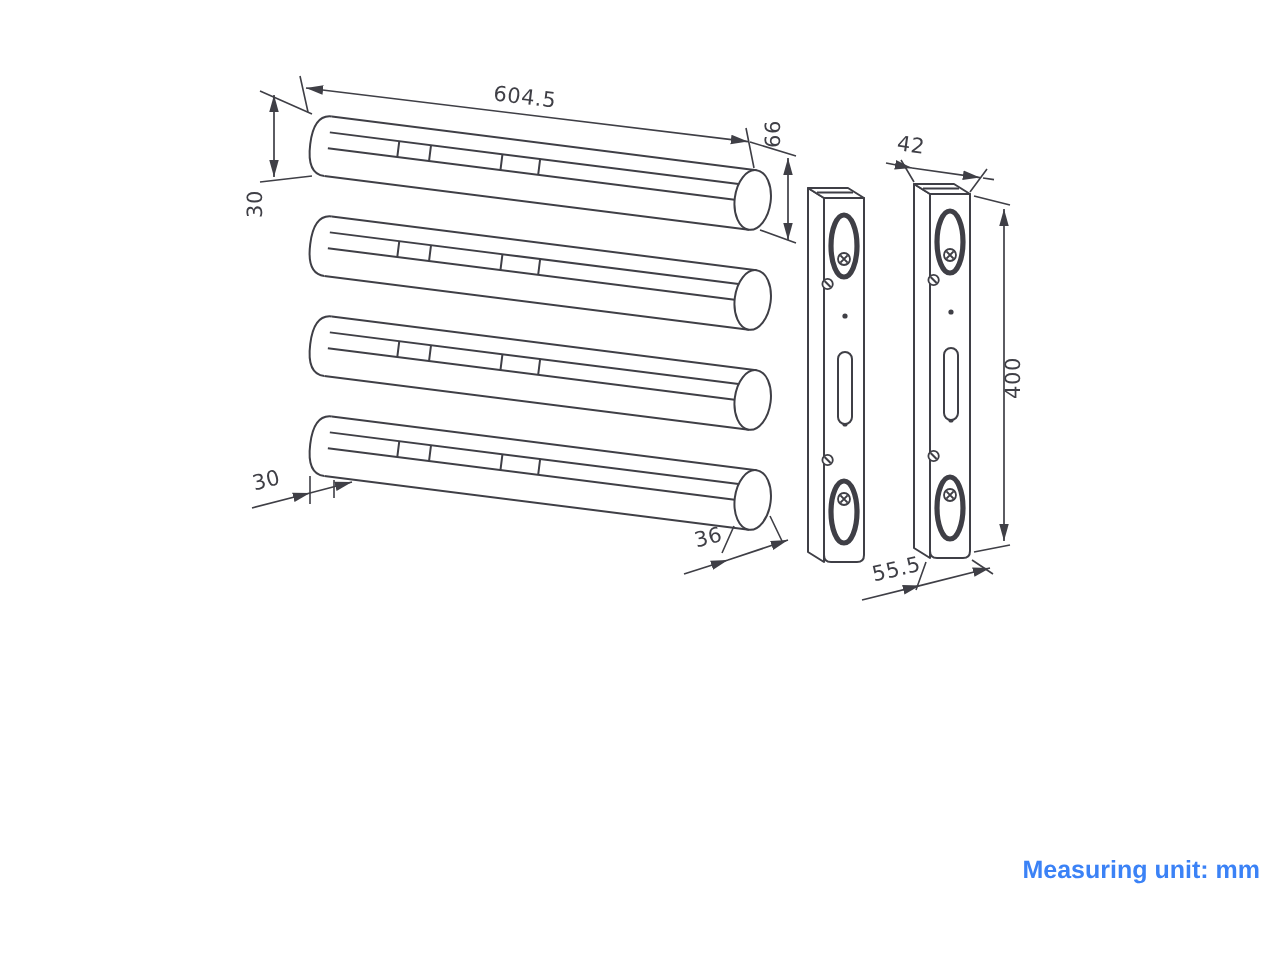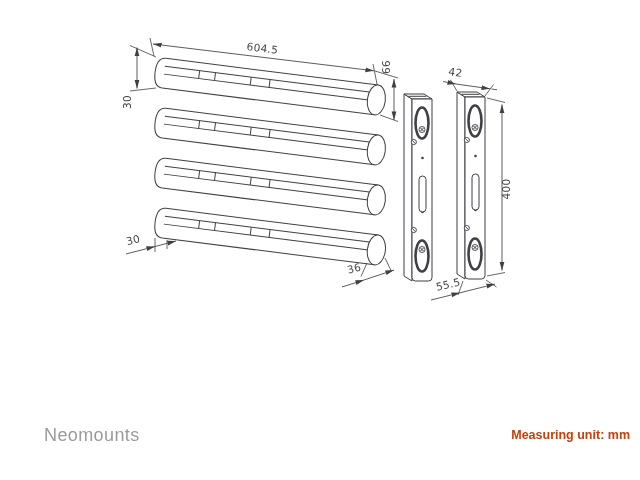--- a/index.html
+++ b/index.html
@@ -9,21 +9,21 @@
   .part{fill:#ffffff;stroke-width:1;stroke-linejoin:round;}
   .thin{fill:none;stroke-width:1;}
   .dimline{fill:none;stroke-width:0.85;}
   .ext{fill:none;stroke-width:0.8;}
   .ring{fill:#ffffff;stroke-width:2.6;}
   .screw{fill:#ffffff;stroke-width:0.9;}
   .dot{stroke:none;fill:#3f3f46;}
   .dim-label{fill:#3f3f46;font-size:10.5px;stroke:none;letter-spacing:0.3px;}
   .brand{position:absolute;left:44px;top:425px;color:#9b9b9b;
          font-family:"Liberation Sans", sans-serif;font-size:18px;font-weight:500;letter-spacing:0.4px;}
-  .unit{position:absolute;right:10px;top:428px;color:#c2410c;
+  .unit{position:absolute;right:10px;top:428px;color:#3b82f6;
         font-family:"Liberation Sans", sans-serif;font-size:12.5px;font-weight:600;}
 </style>
 </head>
 <body>
 
 <div class="stage">
 
 <svg width="640" height="480" viewBox="0 0 640 480">
 
   <defs>
@@ -123,16 +123,15 @@
     <g>
       <path class="ext" d="M463 281 L458 295 M486 280 L496.5 287"></path>
       <line class="dimline" x1="431" y1="300" x2="460" y2="292.8" marker-end="url(#arr)"></line>
       <line class="dimline" x1="460" y1="292.8" x2="495" y2="284" marker-end="url(#arr)"></line>
       <text class="dim-label" text-anchor="middle" transform="translate(449,288) rotate(-13)">55.5</text>
     </g>
 
   </g>
 </svg>
 
-  <div class="brand">Neomounts</div>
   <div class="unit">Measuring unit: mm</div>
 
 </div>
 
 </body></html>

